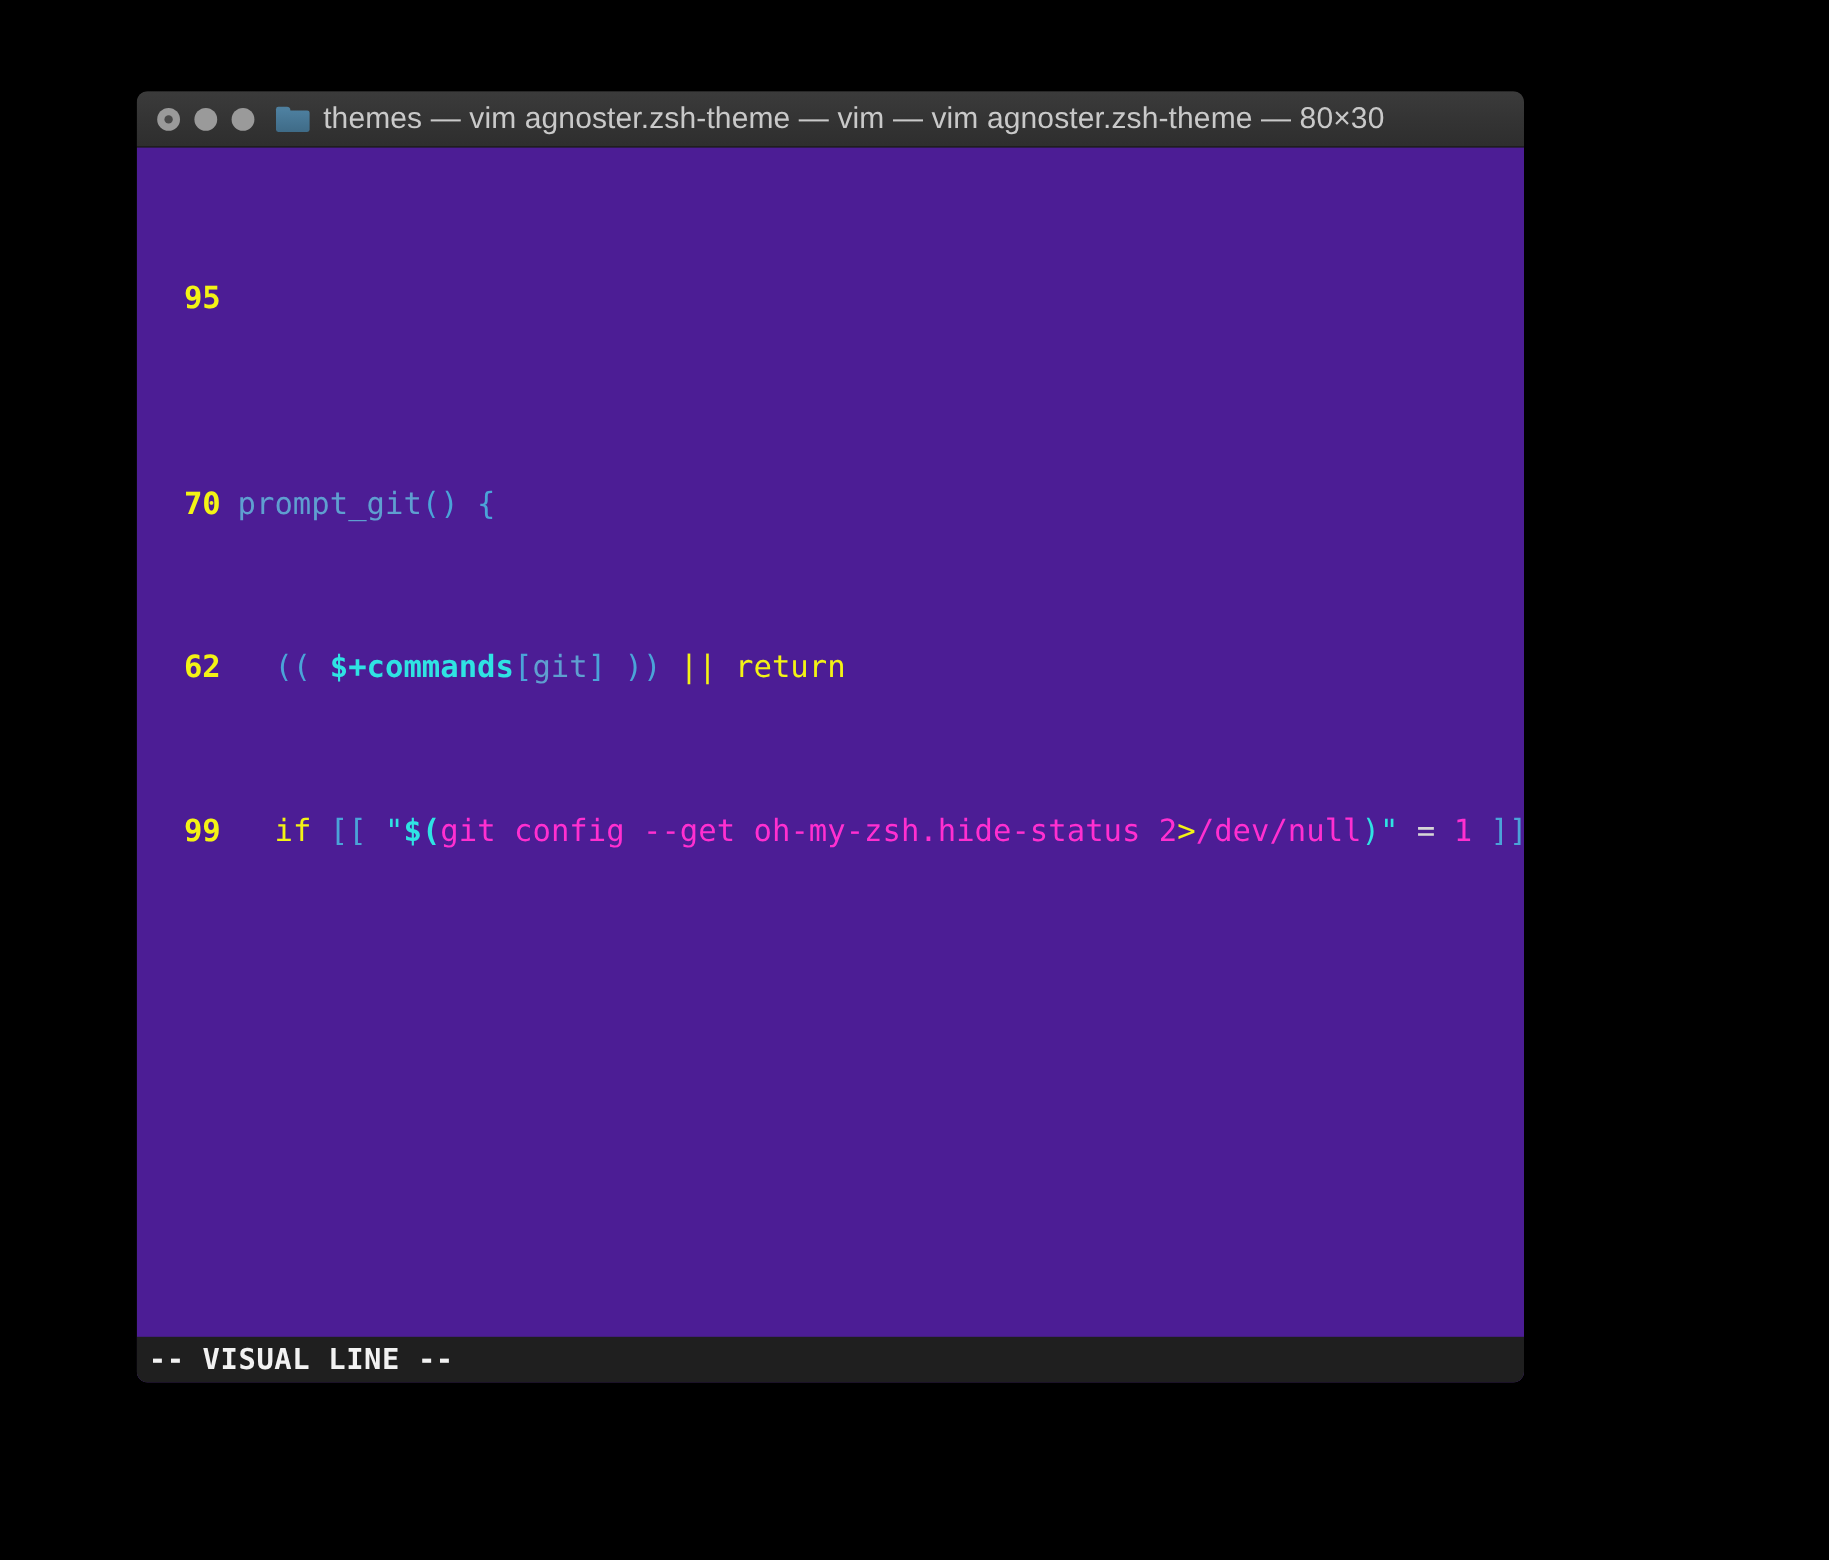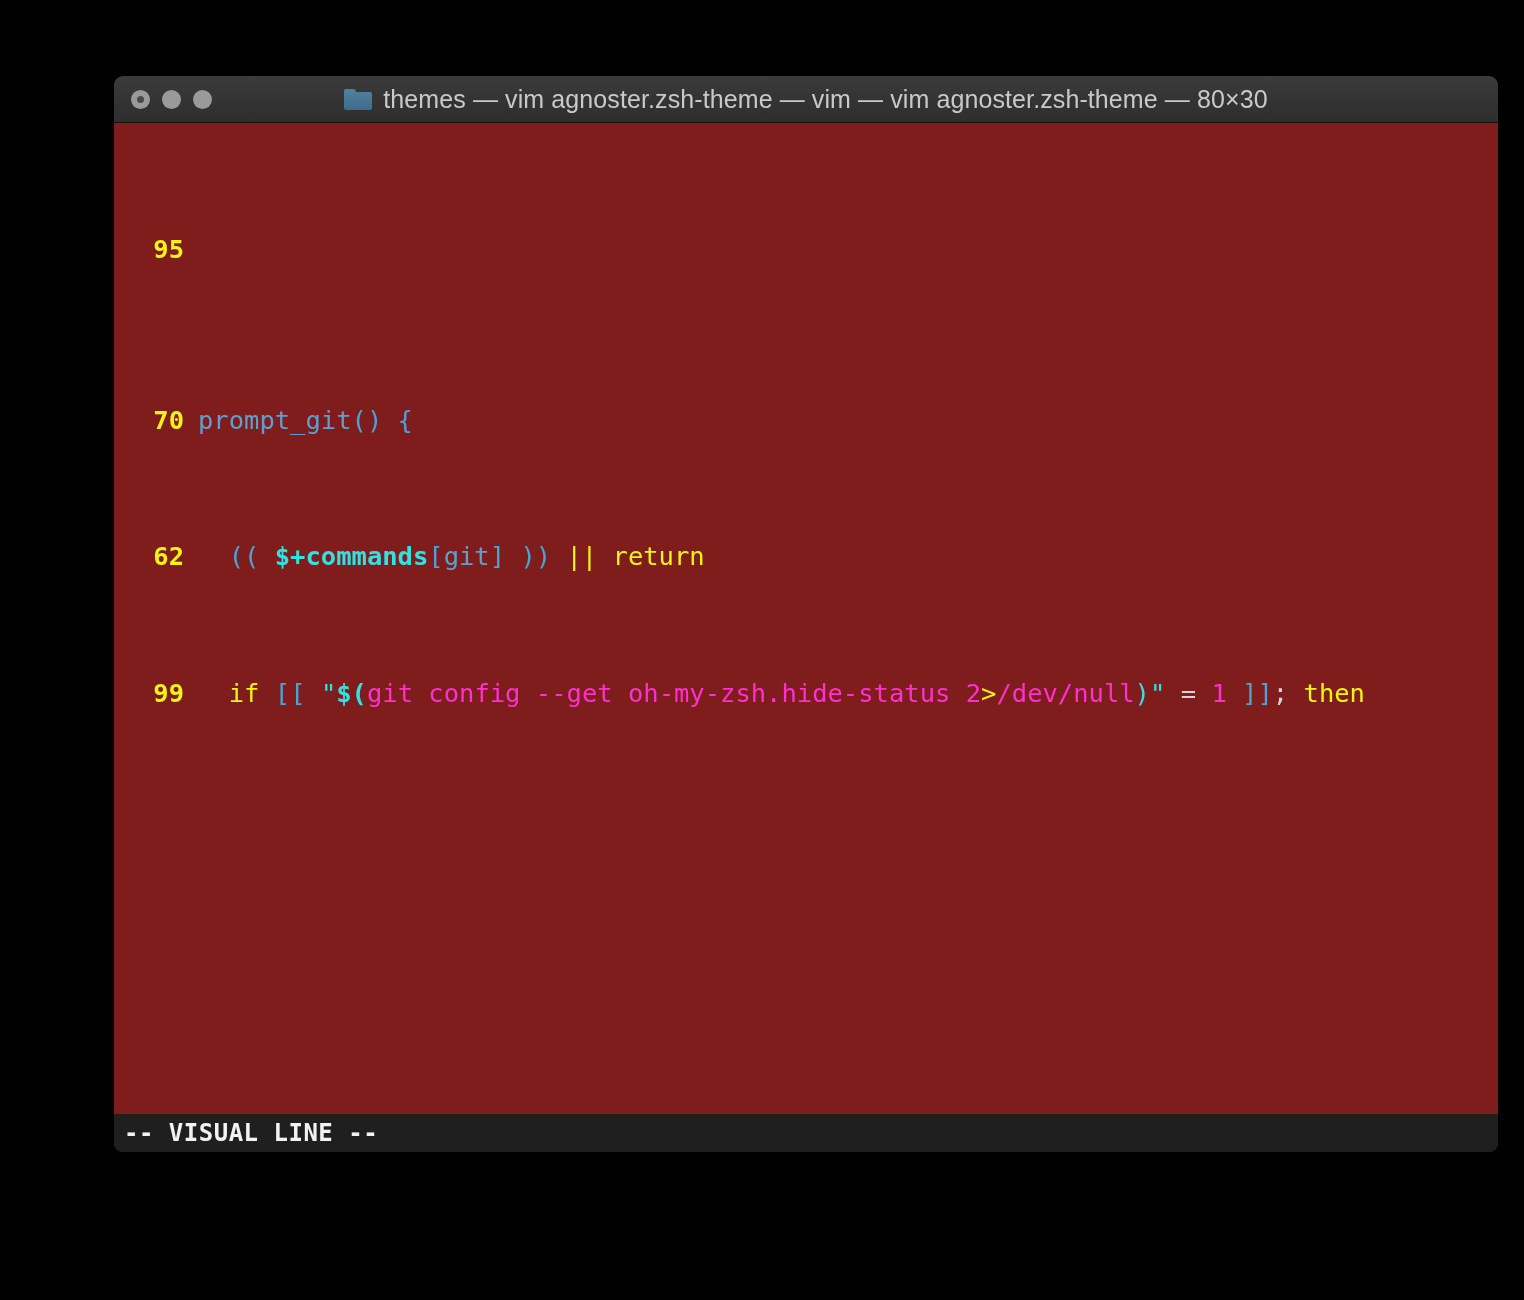--- a/index.html
+++ b/index.html
@@ -20,21 +20,21 @@
     width: 1524px;
     height: 1300px;
     background: #000000;
   }
 
   
   .window {
     position: absolute;
     left: 114px;
     top: 76px;
-    width: 1384px;
+    width: 1156px;
     height: 1076px;
     border-radius: 9px;
     overflow: hidden;
     box-shadow: 0 10px 38px rgba(0,0,0,0.75);
     display: flex;
     flex-direction: column;
     background: #1f1f1f;
   }
 
   
@@ -106,21 +106,21 @@
     font-family: "Liberation Sans", sans-serif;
     font-size: 25px;
     color: #c9c9c9;
     white-space: nowrap;
     letter-spacing: 0.1px;
   }
 
   
   .term {
     flex: 1 1 auto;
-    background: #7f1d1d;
+    background: #4c1d95;
     position: relative;
     padding: 6px 0 0 0;
     overflow: hidden;
   }
   .code {
     font-family: "DejaVu Sans Mono", monospace;
     font-size: 25.5px;
     line-height: 34.2px;
     white-space: pre;
     letter-spacing: 0px;

